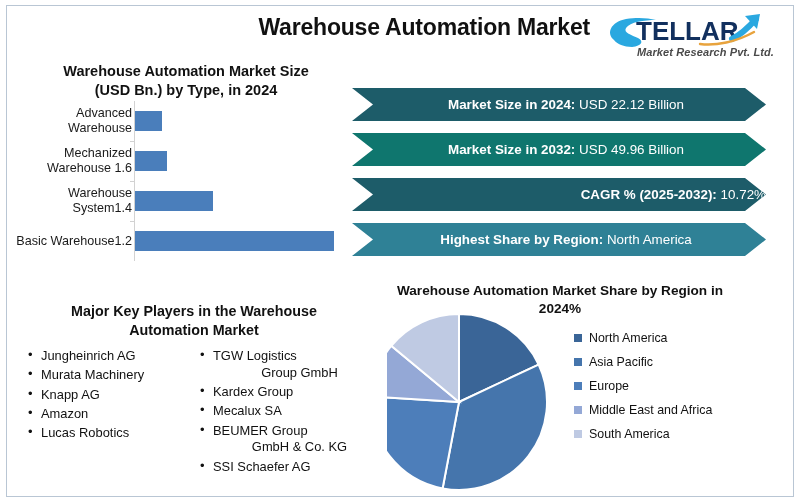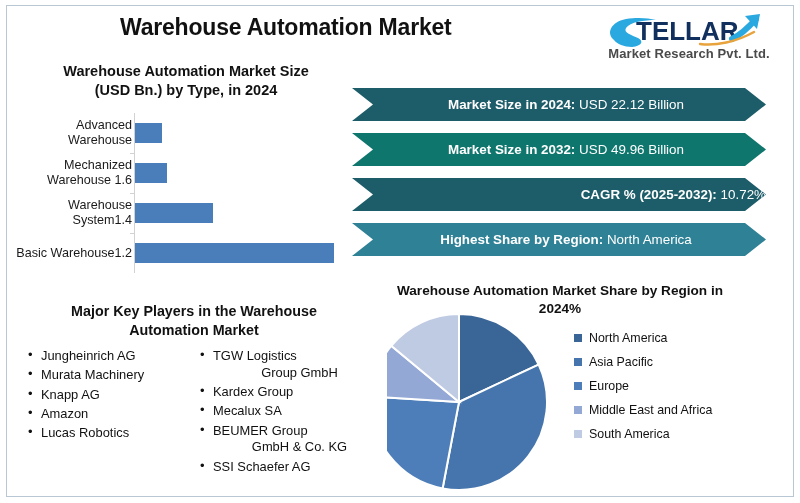--- a/index.html
+++ b/index.html
@@ -28,43 +28,44 @@
     box-sizing: border-box;
     pointer-events: none;
   }
 
   
   .page-title {
     position: absolute;
     left: 120px;
     top: 14px;
     width: 470px;
-    text-align: left;
+    text-align: right;
     font-size: 23px;
     font-weight: bold;
     color: #111111;
     letter-spacing: -0.2px;
   }
   .logo {
     position: absolute;
     left: 604px;
     top: 10px;
     width: 170px;
     height: 50px;
   }
   .logo-sub {
     position: absolute;
     left: 0;
     top: 36px;
     width: 170px;
-    text-align: center;
-    font-size: 13px;
+    text-align: right;
+    font-size: 11px;
     font-weight: bold;
     color: #4a4a4a;
     letter-spacing: 0.1px;
+    font-style: italic;
   }
 
   
   .bar-block {
     position: absolute;
     left: 16px;
     top: 60px;
     width: 340px;
     height: 210px;
   }
@@ -73,21 +74,21 @@
     text-align: center;
     font-size: 14.5px;
     font-weight: bold;
     color: #111111;
     line-height: 1.28;
     padding-top: 2px;
     box-sizing: border-box;
   }
   .bar-plot {
     position: relative;
-    margin-top: 14px;
+    margin-top: 2px;
     height: 160px;
   }
   .bar-axis {
     position: absolute;
     left: 118px;
     top: 0;
     width: 1px;
     height: 160px;
     background: #d2d2d2;
   }

